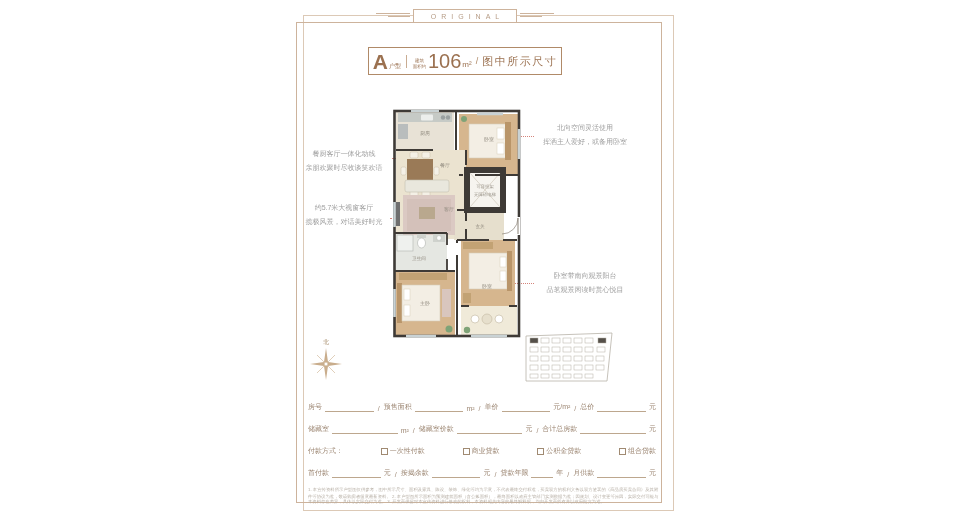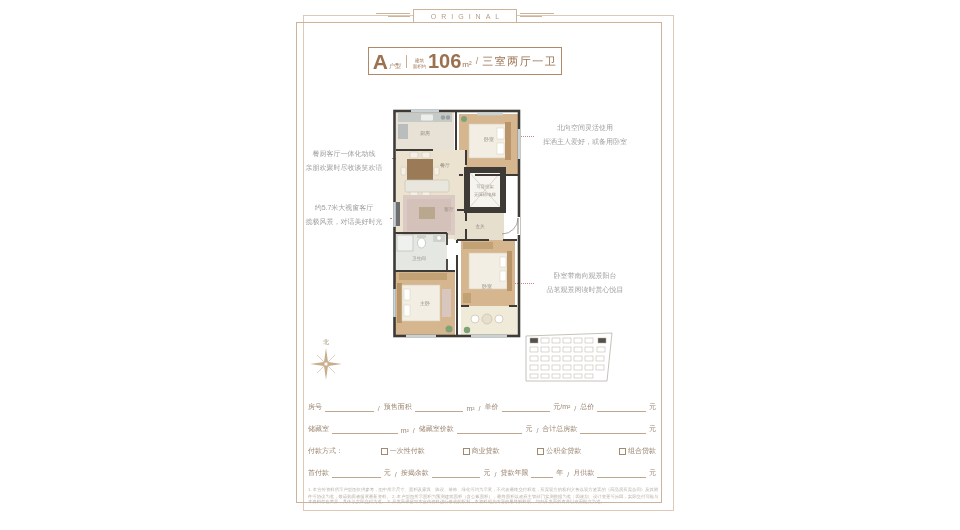--- a/index.html
+++ b/index.html
@@ -22,21 +22,21 @@
 
   
   .title-box { position:absolute; left:368px; top:47px; width:194px; height:28px;
                border:1px solid #b08a68; display:flex; align-items:center;
                justify-content:center; color:#9b7150; background:#fff; }
   .t-letter { font-size:21px; font-weight:bold; line-height:21px; }
   .t-word   { font-size:6px; margin:10px 0 0 1px; }
   .t-div    { width:1px; height:13px; background:#c9ac92; margin:0 5px; }
   .t-small  { font-size:5px; line-height:6px; text-align:center; margin-top:3px; color:#a98succ;}
   .t-small div { transform:scale(0.9); }
-  .t-area   { font-size:20px; font-weight:bold; line-height:20px; margin-left:1px; }
+  .t-area   { font-size:20px; font-weight:normal; line-height:20px; margin-left:1px; }
   .t-unit   { font-size:8px; margin:6px 0 0 1px; }
   .t-slash  { font-size:9px; margin:0 4px; color:#b08a68; }
   .t-layout { font-size:11px; letter-spacing:1.5px; }
 
   
   .ann { position:absolute; font-size:7px; color:#9d9d9d; line-height:14px;
          text-align:center; }
   .leader { position:absolute; height:0; border-top:1px dotted #d4837a; }
 
   
@@ -85,21 +85,21 @@
     <span class="t-letter">A</span>
     <span class="t-word">户型</span>
     <span class="t-div"></span>
     <span class="t-small">
       <div>建筑</div>
       <div>面积约</div>
     </span>
     <span class="t-area">106</span>
     <span class="t-unit">m²</span>
     <span class="t-slash">/</span>
-    <span class="t-layout">三室两厅一卫</span>
+    <span class="t-layout">图中所示尺寸</span>
   </div>
 
   <div class="ann" style="left:298px; top:147px; width:92px;">
     <div>餐厨客厅一体化动线</div>
     <div>亲朋欢聚时尽收谈笑欢语</div>
   </div>
   <div class="ann" style="left:296px; top:201px; width:96px;">
     <div>约5.7米大视窗客厅</div>
     <div>揽极风景，对话美好时光</div>
   </div>

